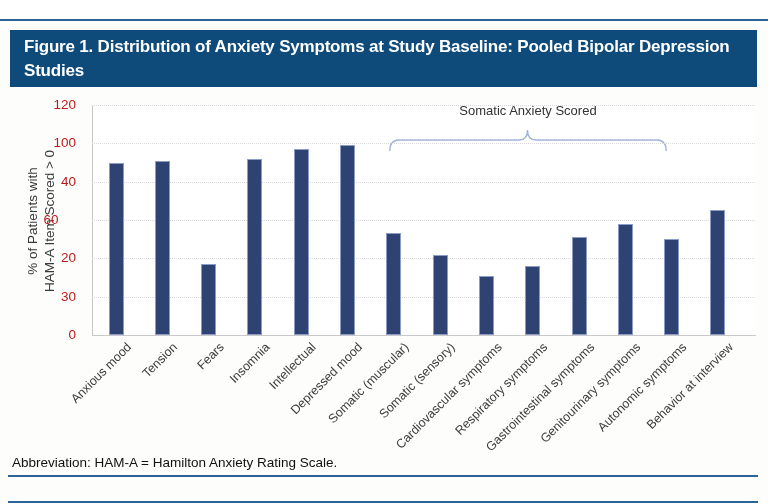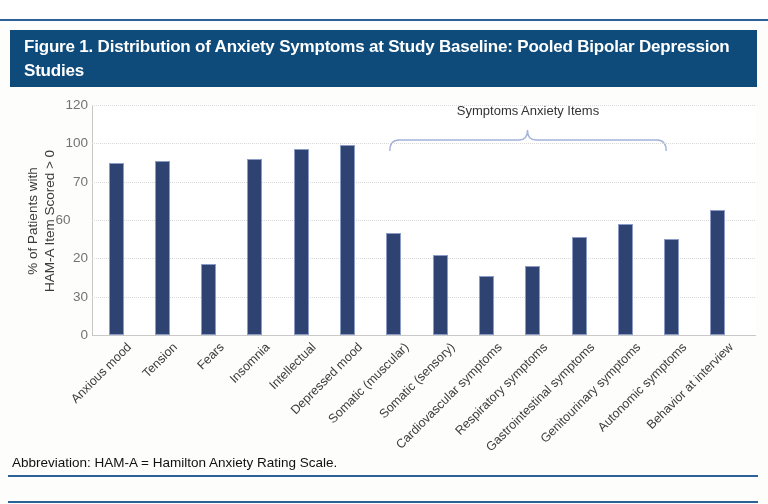--- a/index.html
+++ b/index.html
@@ -12,22 +12,22 @@
     position:absolute;left:10px;top:12px;width:747px;height:57px;box-sizing:border-box;
     background:#0E4B7A;color:#ffffff;font-weight:bold;font-size:17px;line-height:1.4;
     padding:5px 14px;letter-spacing:-0.2px;
   }
   .plot-area{
     position:absolute;left:92px;top:87px;width:663px;height:230px;
     border-left:1px solid #C6C6C6;border-bottom:1px solid #C9C9C9;background:#ffffff;
   }
   .gridline{position:absolute;left:92px;width:663px;height:0;border-top:1px dotted #D9D9D9;}
   .ytick{
-    position:absolute;left:38px;width:50px;text-align:right;
-    font-size:13.5px;color:#737373;line-height:14px;
+    position:absolute;left:26px;width:50px;text-align:right;
+    font-size:13.5px;color:#b91c1c;line-height:14px;
   }
   .y-title{
     position:absolute;left:-58px;top:185px;width:200px;height:36px;
     transform:rotate(-90deg);text-align:center;font-size:13.5px;line-height:17px;color:#3A3A3A;
   }
   .bar{
     position:absolute;width:15px;box-sizing:border-box;
     background:#2E4372;border:1px solid #8C9CC6;
   }
   .xlabel{
@@ -54,39 +54,39 @@
   <div class="header">Figure 1. Distribution of Anxiety Symptoms at Study Baseline: Pooled Bipolar Depression Studies</div>
 
   <div class="y-title">
     <div>% of Patients with</div>
     <div>HAM-A Item Scored &gt; 0</div>
   </div>
 
   <div class="plot-area"></div>
   <div id="chart-layer"></div>
 
-  <div class="annotation-label">Symptoms Anxiety Items</div>
+  <div class="annotation-label">Somatic Anxiety Scored</div>
 
   <svg class="bracket" width="278" height="28" viewBox="0 0 278 28">
     <path d="M0.8,25 Q0.8,14 10,14 L130,14 Q138.5,14 138.5,4 Q138.5,14 147,14 L268,14 Q277.2,14 277.2,25" fill="none" stroke="#A3B2DA" stroke-width="1.4"></path>
   </svg>
 
   <div class="footer-rule-top"></div>
   <div class="footer-text">Abbreviation: HAM-A = Hamilton Anxiety Rating Scale.</div>
   <div class="footer-rule-bottom"></div>
 
 <div class="ytick" style="top: 310px;">0</div>
     <div class="gridline" style="top: 278.667px;"></div>
     <div class="ytick" style="top: 271.667px;">30</div>
     <div class="gridline" style="top: 240.333px;"></div>
     <div class="ytick" style="top: 233.333px;">20</div>
     <div class="gridline" style="top: 202px;"></div>
     <div class="ytick" style="top: 195px; text-align: center;">60</div>
     <div class="gridline" style="top: 163.667px;"></div>
-    <div class="ytick" style="top: 156.667px;">70</div>
+    <div class="ytick" style="top: 156.667px;">40</div>
     <div class="gridline" style="top: 125.333px;"></div>
     <div class="ytick" style="top: 118.333px;">100</div>
     <div class="gridline" style="top: 87px;"></div>
     <div class="ytick" style="top: 80px;">120</div>
     <div class="bar" style="left: 108.5px; top: 144.5px; height: 172.5px;"></div>
     <div class="xlabel" style="right: 644px;">Anxious mood</div>
     <div class="bar" style="left: 154.8px; top: 142.583px; height: 174.417px;"></div>
     <div class="xlabel" style="right: 597.7px;">Tension</div>
     <div class="bar" style="left: 201.1px; top: 246.083px; height: 70.9167px;"></div>
     <div class="xlabel" style="right: 551.4px;">Fears</div>

